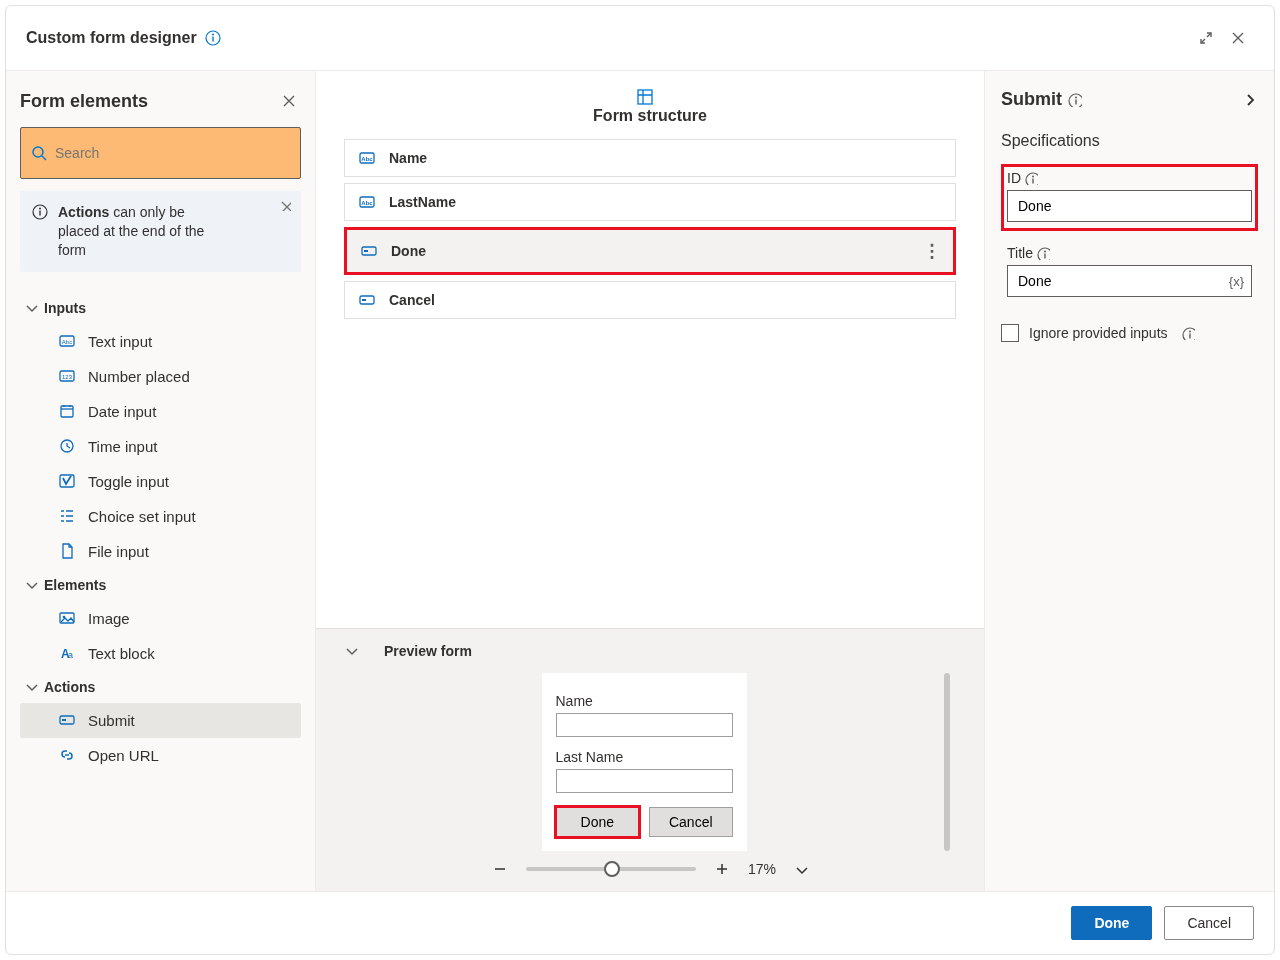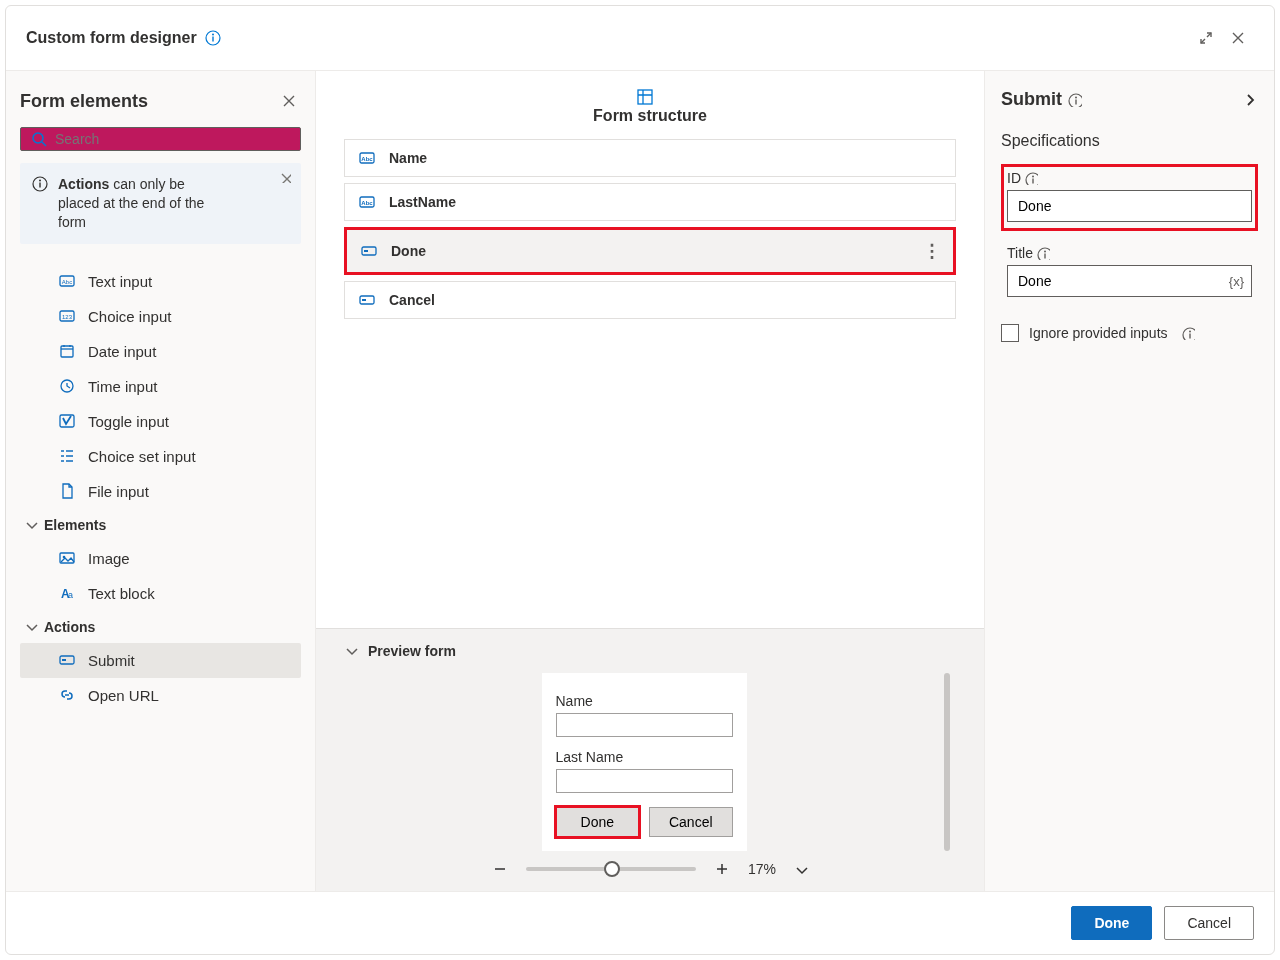--- a/index.html
+++ b/index.html
@@ -9,21 +9,21 @@
   .header-title { font-size: 16px; font-weight: 600; margin-right: 8px; }
   .spacer { flex: 1; }
   .icon-btn { width: 32px; height: 32px; display: flex; align-items: center; justify-content: center; cursor: pointer; color: #605e5c; }
   .info-icon-sm { color: #0078d4; }
   .body { flex: 1; display: flex; border-top: 1px solid #edebe9; min-height: 0; }
 
   
   .left-panel { width: 310px; background: #faf9f8; border-right: 1px solid #edebe9; display: flex; flex-direction: column; padding: 18px 14px 14px 14px; }
   .left-header { display: flex; align-items: center; margin-bottom: 14px; }
   .left-title { font-size: 18px; font-weight: 600; flex: 1; }
-  .search-box { display: flex; align-items: center; border: 1px solid #605e5c; border-radius: 2px; background: #be185d; height: 24px; padding: 0 10px; margin-bottom: 12px; }
+  .search-box { display: flex; align-items: center; border: 1px solid #605e5c; border-radius: 2px; background: #fdba74; height: 52px; padding: 0 10px; margin-bottom: 12px; }
   .search-box input { border: none; outline: none; flex: 1; font-size: 14px; margin-left: 8px; background: transparent; }
   .search-box .sicon { color: #0078d4; }
   .info-callout { background: #eff3f8; border-radius: 2px; padding: 12px 10px 12px 12px; display: flex; align-items: flex-start; margin-bottom: 20px; position: relative; }
   .info-callout .iicon { flex-shrink: 0; margin-right: 10px; margin-top:1px; }
   .info-callout-text { font-size: 14px; color: #323130; line-height: 1.35; }
   .info-callout-text b { font-weight: 600; }
   .info-close { position: absolute; top: 8px; right: 10px; color: #777672; cursor: pointer; font-size: 13px; }
   .group-header { display: flex; align-items: center; padding: 8px 4px; font-weight: 600; color: #323130; cursor: pointer; }
   .group-header .chev { width: 20px; color: #605e5c; }
   .element-item { display: flex; align-items: center; padding: 9px 8px 9px 36px; cursor: pointer; border-radius: 2px; }
@@ -36,21 +36,21 @@
   .center-panel { flex: 1; display: flex; flex-direction: column; min-width: 0; }
   .structure-area { flex: 1; padding: 18px 28px 10px 28px; overflow: auto; }
   .structure-header { display: flex; align-items: center; font-size: 16px; font-weight: 600; margin-bottom: 14px; flex-direction: column; }
   .structure-header .sicon2 { color: #0078d4; margin-right: 8px; }
   .form-row { display: flex; align-items: center; background: #fff; border: 1px solid #e1dfdd; padding: 10px 14px; margin-bottom: 6px; font-weight: 600; }
   .form-row .ricon { color: #0f6cbd; margin-right: 12px; }
   .form-row.highlighted { border: 3px solid #e81123; background: #f3f2f1; }
   .form-row .dots { margin-left: auto; color: #605e5c; letter-spacing: -2px; font-size: 18px; }
 
   .preview-area { background: #f3f2f1; border-top: 1px solid #e1dfdd; padding: 14px 28px 14px 28px; }
-  .preview-header { display: flex; align-items: flex-start; color: #323130; font-weight: 600; margin-bottom: 14px; }
+  .preview-header { display: flex; align-items: flex-start; color: #323130; font-weight: 600; margin-bottom: 14px; gap: 16px; }
   .preview-header .chev { margin-right: 8px; color: #605e5c; }
   .preview-card { width: 205px; margin: 0 auto; background: #fff; padding: 14px 14px 14px 14px; }
   .preview-card label { display: block; font-size: 14px; color: #323130; margin-bottom: 4px; margin-top: 6px; }
   .preview-card input[type=text] { width: 100%; border: 1px solid #a19f9d; height: 24px; margin-bottom: 6px; padding: 0 4px; font-size: 13px; }
   .preview-buttons { display: flex; gap: 10px; margin-top: 8px; }
   .preview-btn { flex: 1; border: 1px solid #a19f9d; background: #e1dfdd; height: 30px; font-size: 14px; cursor: pointer; }
   .preview-btn.done { outline: 3px solid #e81123; outline-offset: -1px; }
   .zoom-row { display: flex; align-items: center; justify-content: center; gap: 18px; margin-top: 10px; color: #323130; }
   .zoom-track { width: 170px; height: 4px; background: #c8c6c4; position: relative; border-radius: 2px; }
   .zoom-thumb { width: 16px; height: 16px; border: 2px solid #605e5c; background: #fff; border-radius: 50%; position: absolute; top: -6px; left: 78px; }
@@ -215,36 +215,44 @@
             </svg>
           </span>
         <div class="info-callout-text" style="max-width:170px"><b>Actions</b><span> can only be placed at the end of the form</span></div>
         <span class="info-close">
             <svg width="12" height="12">
               <use href="#i-close"></use>
             </svg>
           </span>
       </div>
       <div class="left-scroll">
+        <div class="group-header">
+          <span class="chev">
+              <svg width="16" height="16">
+                <use href="#i-chev-down"></use>
+              </svg>
+            </span>
+          <span>Inputs</span>
+        </div>
         <div id="inputs-items">
             <div class="element-item">
               <span class="eicon">
                 <svg width="16" height="16">
                   <use href="#i-abc"></use>
                 </svg>
               </span>
               <span class="label">Text input</span>
             </div>
             <div class="element-item">
               <span class="eicon">
                 <svg width="16" height="16">
                   <use href="#i-num"></use>
                 </svg>
               </span>
-              <span class="label">Choice input</span>
+              <span class="label">Number placed</span>
             </div>
             <div class="element-item">
               <span class="eicon">
                 <svg width="16" height="16">
                   <use href="#i-date"></use>
                 </svg>
               </span>
               <span class="label">Date input</span>
             </div>
             <div class="element-item">

